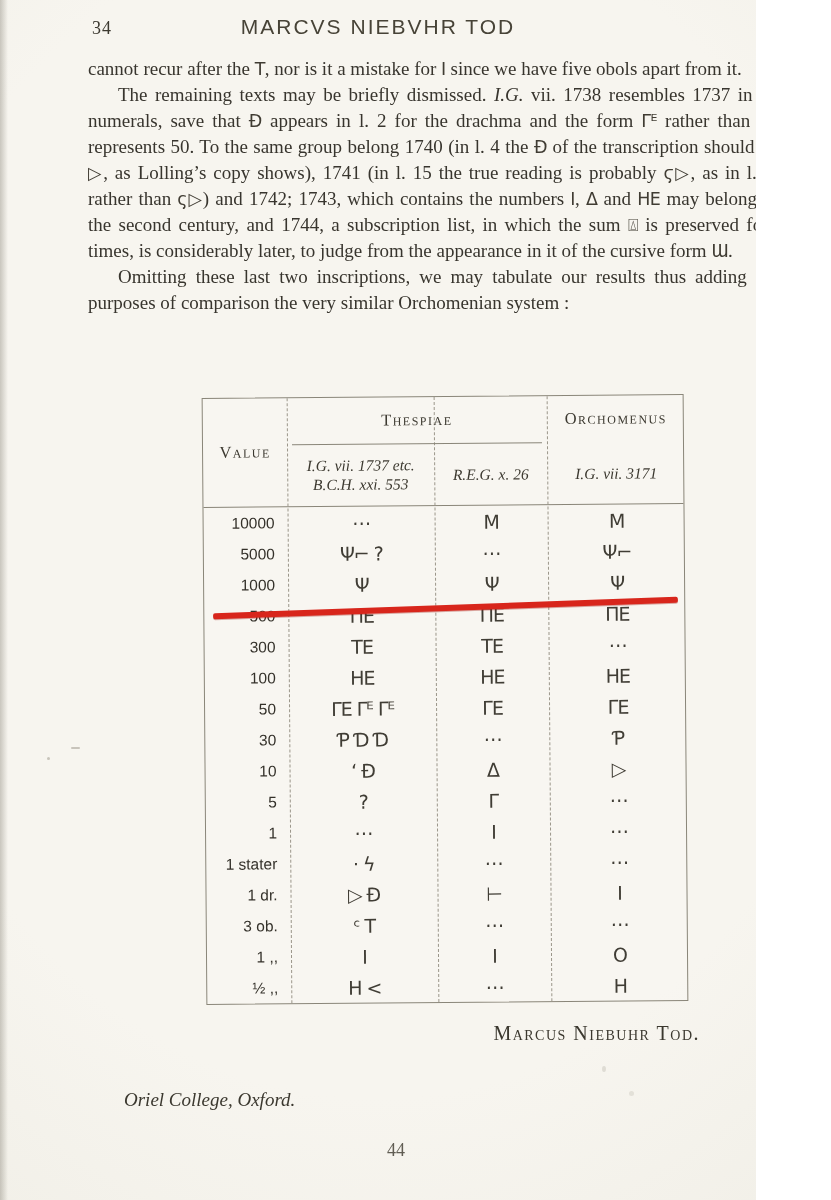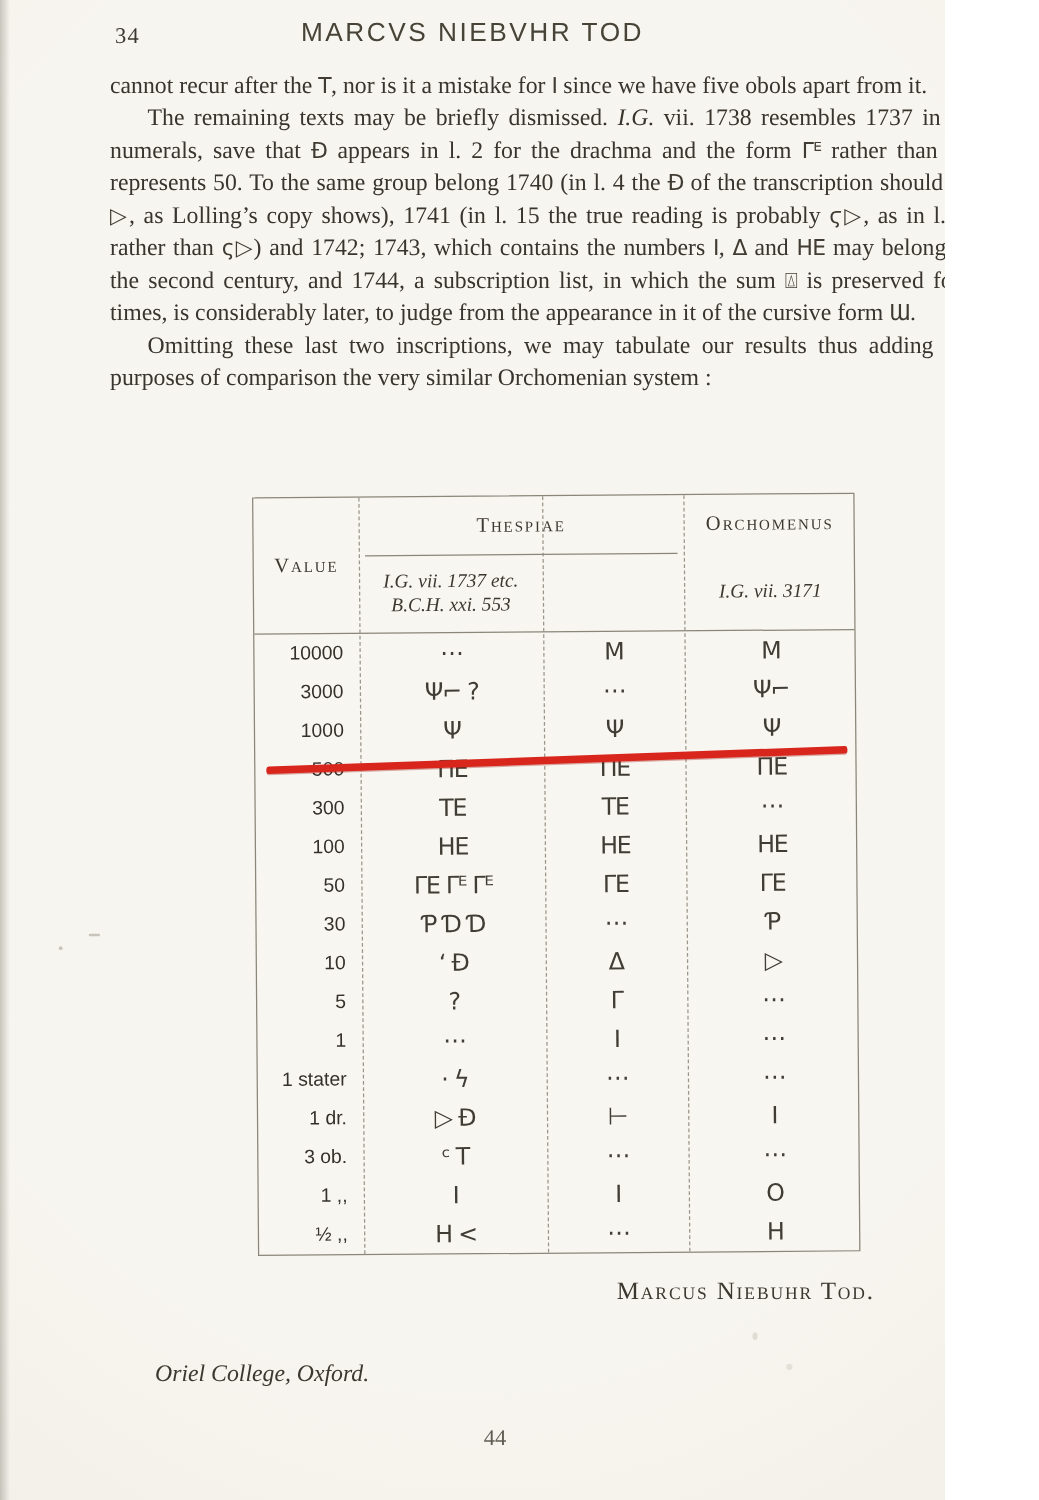--- a/index.html
+++ b/index.html
@@ -78,31 +78,34 @@
         <div class="th-value sc">Value</div>
         <div class="th-thespiae sc">Thespiae</div>
         <div class="th-orch">
           <div class="sc">Orchomenus</div>
           <div class="jrn">I.G. vii. 3171</div>
         </div>
         <div class="th-sub1 jrn">
           <span>I.G. vii. 1737 etc.</span>
           <span>B.C.H. xxi. 553</span>
         </div>
+        <div class="th-sub2 jrn">
+          <span>R.E.G. x. 26</span>
+        </div>
       </div>
 
       <div class="tbody">
           <div class="trow">
             <div class="tcell c0">10000</div>
             <div class="tcell c1">⋯</div>
             <div class="tcell c2">M</div>
             <div class="tcell c3">M</div>
           </div>
           <div class="trow">
-            <div class="tcell c0">3000</div>
+            <div class="tcell c0">5000</div>
             <div class="tcell c1">Ψ⌐ ?</div>
             <div class="tcell c2">⋯</div>
             <div class="tcell c3">Ψ⌐</div>
           </div>
           <div class="trow">
             <div class="tcell c0">1000</div>
             <div class="tcell c1">Ψ</div>
             <div class="tcell c2">Ψ</div>
             <div class="tcell c3">Ψ</div>
           </div>

